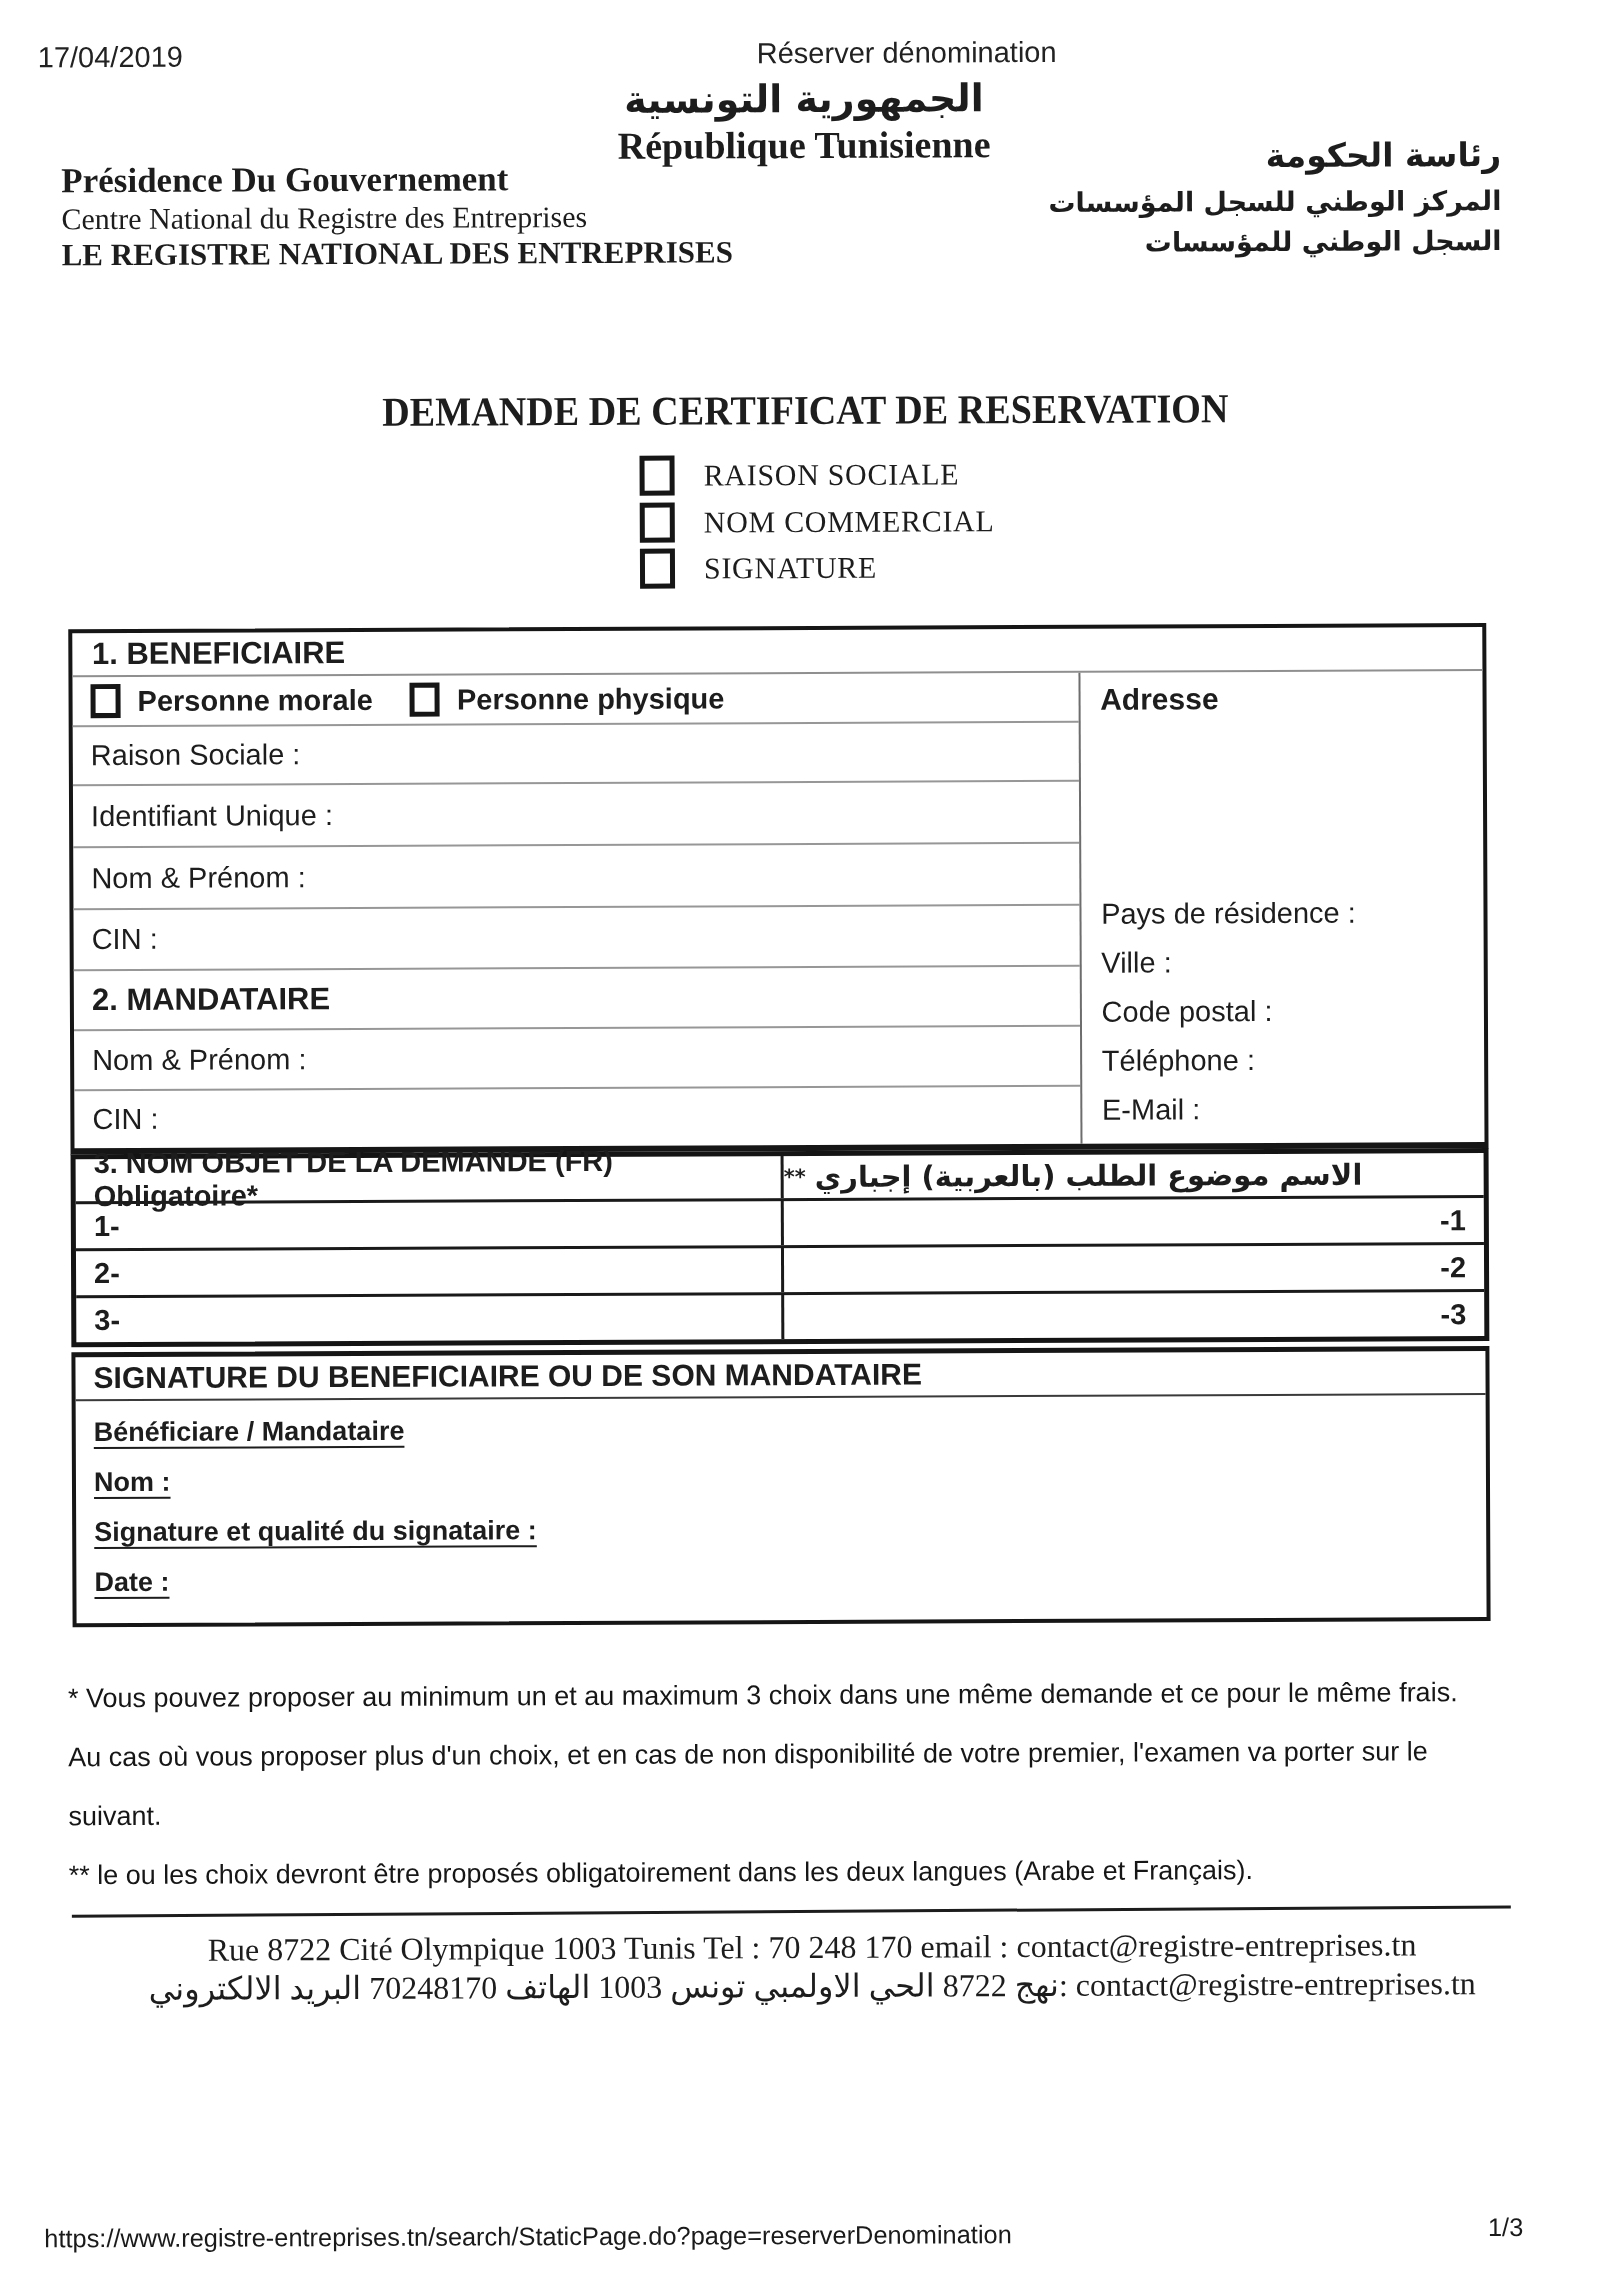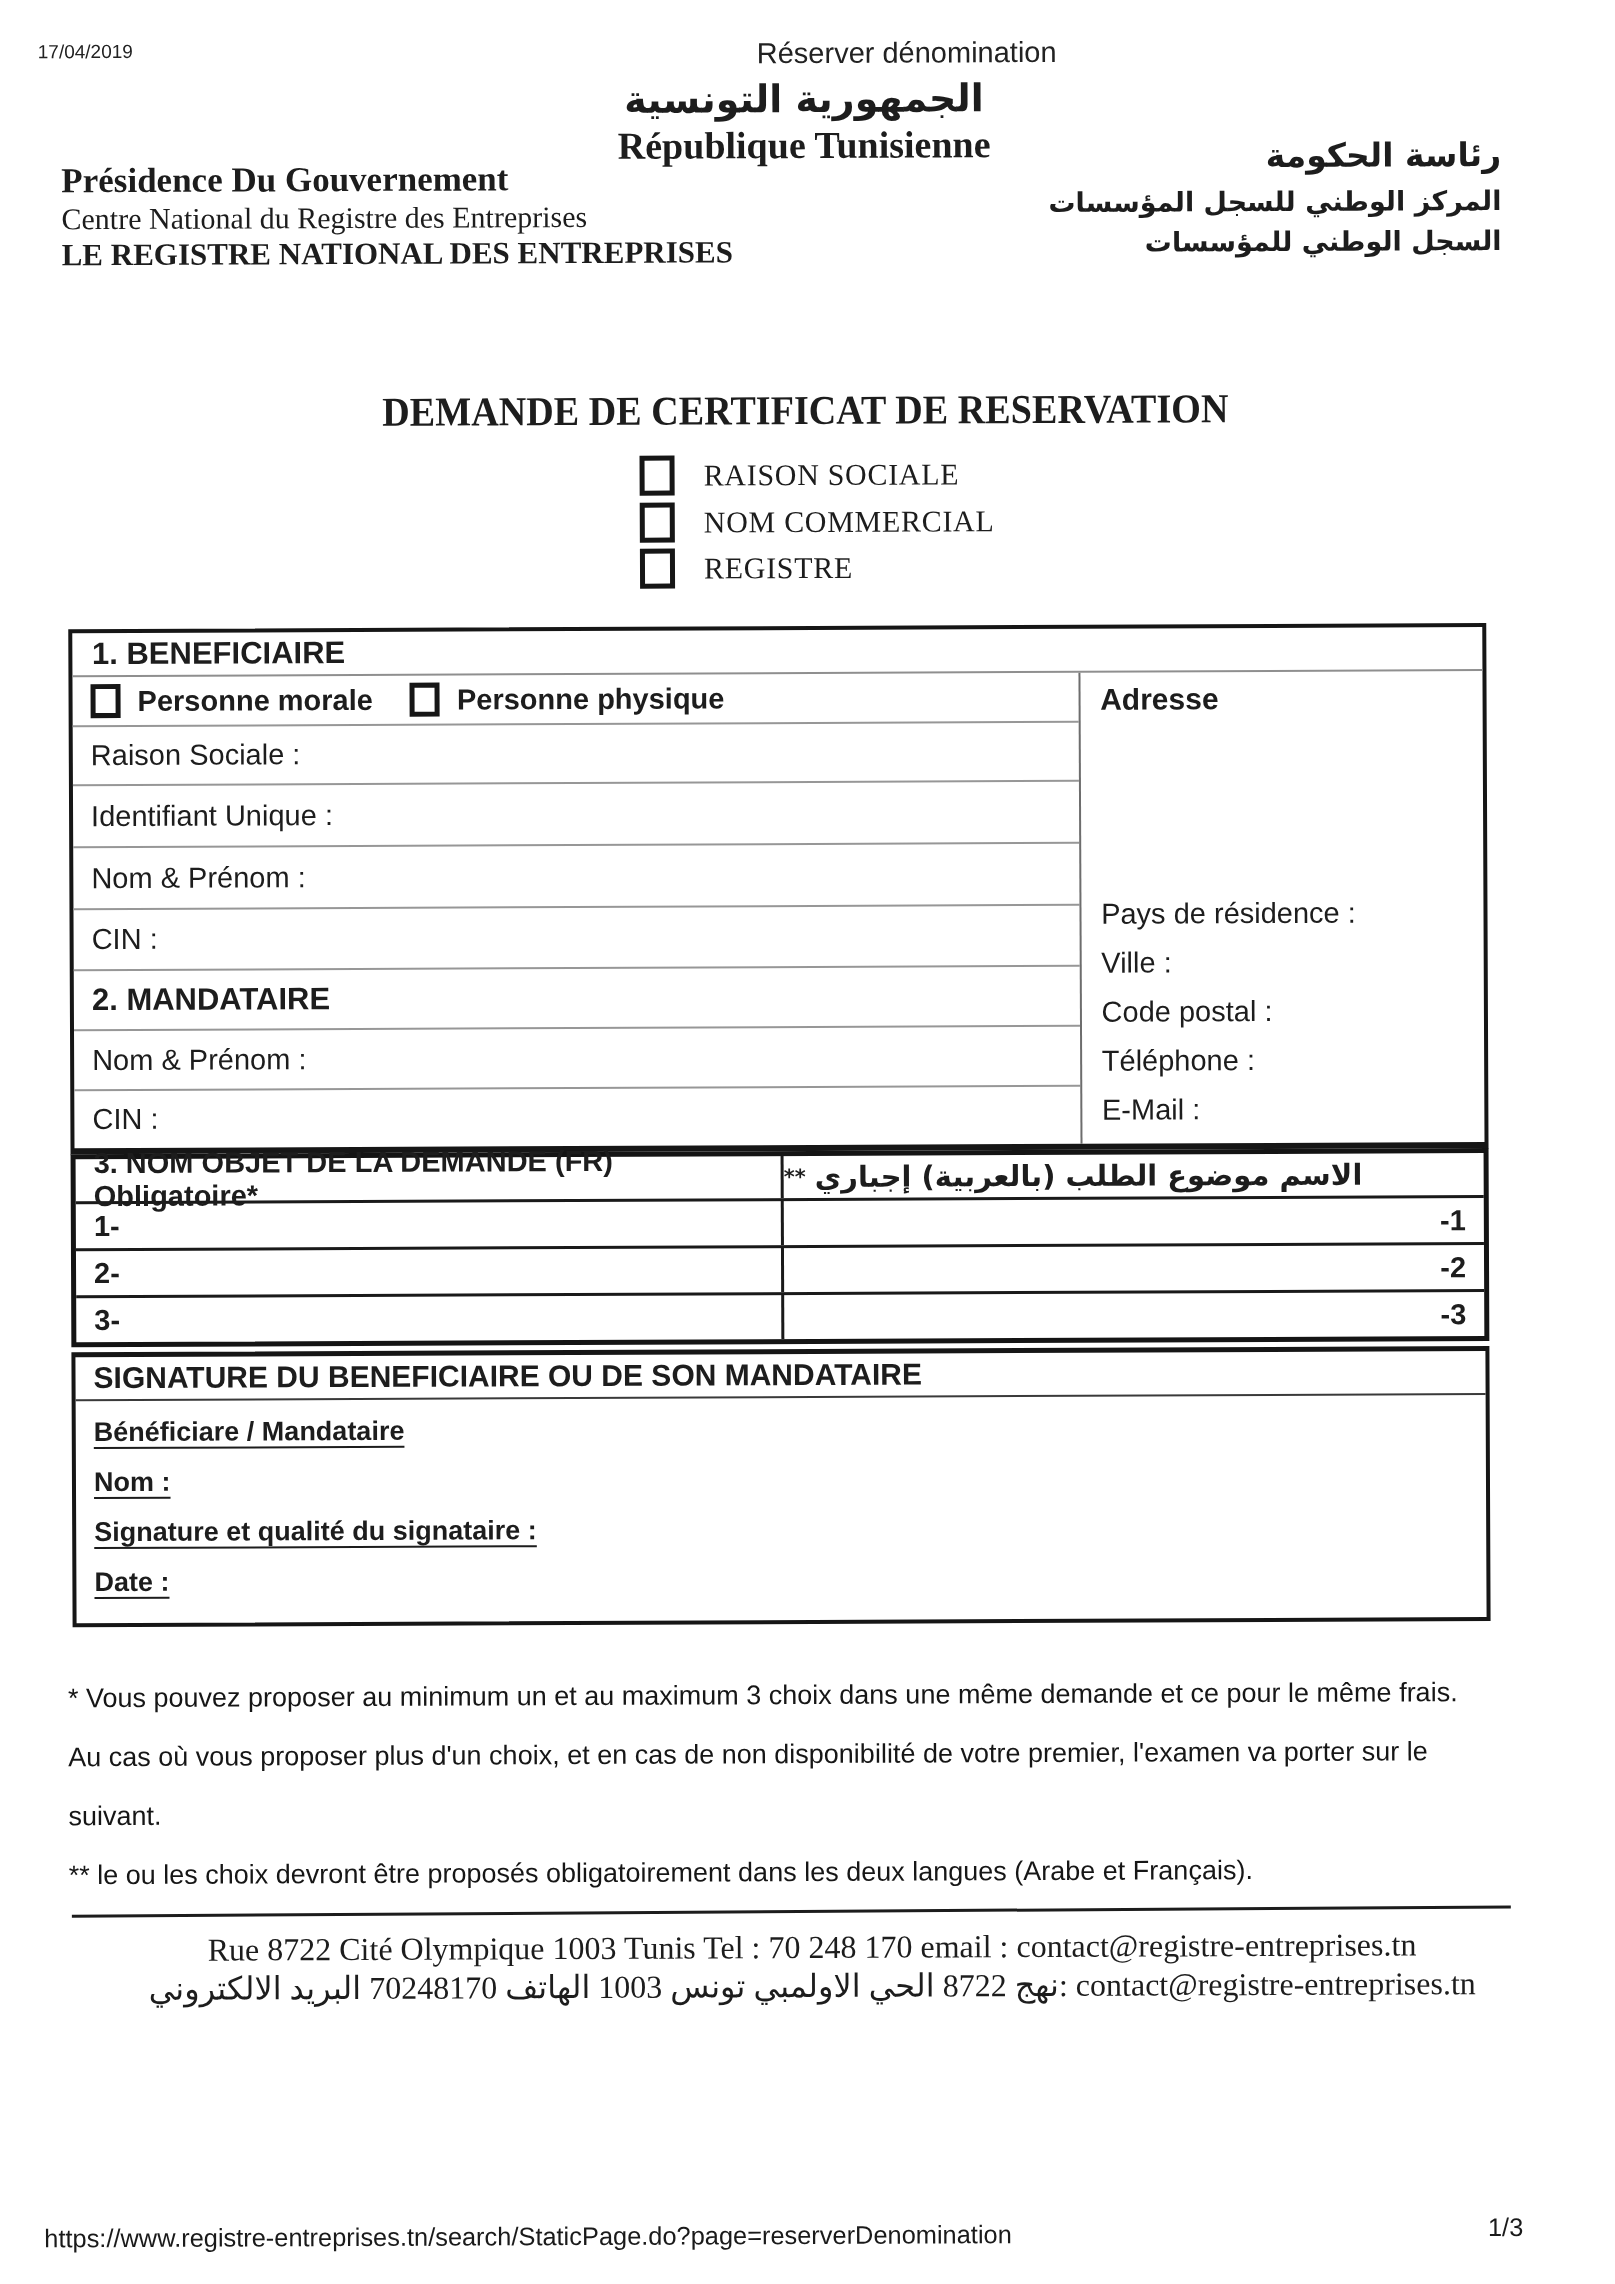--- a/index.html
+++ b/index.html
@@ -5,21 +5,21 @@
   html,body{margin:0;padding:0;background:#ffffff;}
   .page{position:relative;width:1616px;height:2284px;background:#fff;overflow:hidden;
         color:#1d1d1d;font-family:"Liberation Sans","DejaVu Sans",sans-serif;}
   .sheet{position:absolute;inset:0;transform:rotate(-0.25deg);transform-origin:50% 45%;}
   .serif{font-family:"Liberation Serif","DejaVu Serif",serif;}
   .ar{font-family:"DejaVu Sans",sans-serif;}
   .abs{position:absolute;}
   .center{left:0;right:0;text-align:center;}
 
   
-  .print-date{left:42px;top:38px;font-size:19px;color:#222;}
+  .print-date{left:42px;top:38px;font-size:29px;color:#222;}
   .print-title{left:761px;top:37px;font-size:29px;color:#222;}
   .print-url{left:39px;top:2221px;font-size:25.4px;color:#1a1a1a;}
   .print-page{right:98px;top:2216px;font-size:25.4px;color:#1a1a1a;}
 
   
   .rep-ar{top:77px;font-size:38px;font-weight:bold;}
   .rep-fr{top:123px;font-size:38px;font-weight:bold;}
   .org-left{left:65px;top:159px;}
   .org-left .l1{font-size:35px;font-weight:bold;line-height:37px;margin-bottom:2.6px;}
   .org-left .l2{font-size:30px;line-height:34px;margin-bottom:2.6px;}
@@ -121,21 +121,21 @@
       <div class="opt">
         <span class="cb big"></span>
         <span class="lbl serif">RAISON SOCIALE</span>
       </div>
       <div class="opt">
         <span class="cb big"></span>
         <span class="lbl serif">NOM COMMERCIAL</span>
       </div>
       <div class="opt">
         <span class="cb big"></span>
-        <span class="lbl serif">REGISTRE</span>
+        <span class="lbl serif">SIGNATURE</span>
       </div>
     </div>
 
     <div class="abs tbl1">
       <div class="t1-header">1. BENEFICIAIRE</div>
       <div class="t1-body">
         <div class="t1-left">
           <div class="row h76">
             <span class="cb small"></span>
             <span class="chklbl">Personne morale</span>

